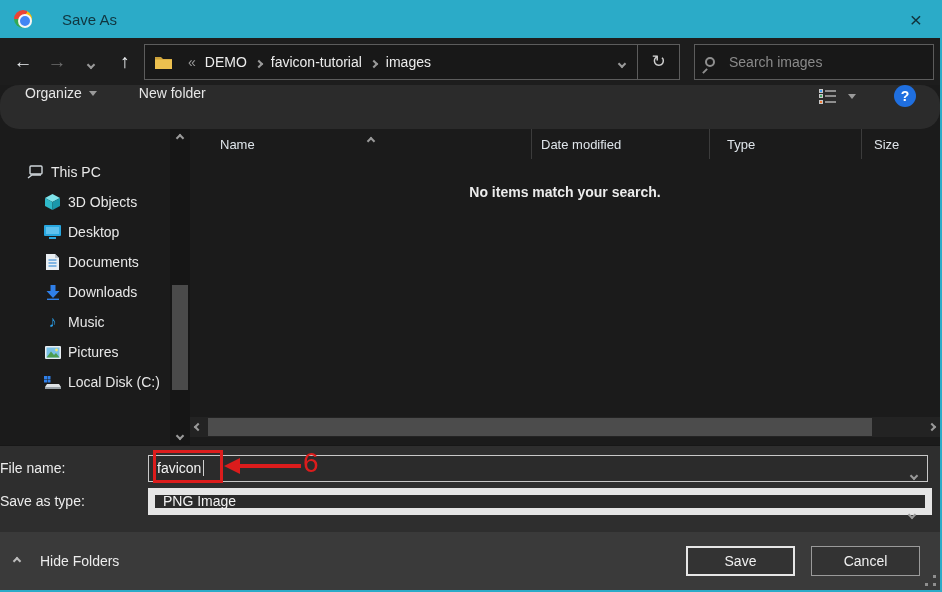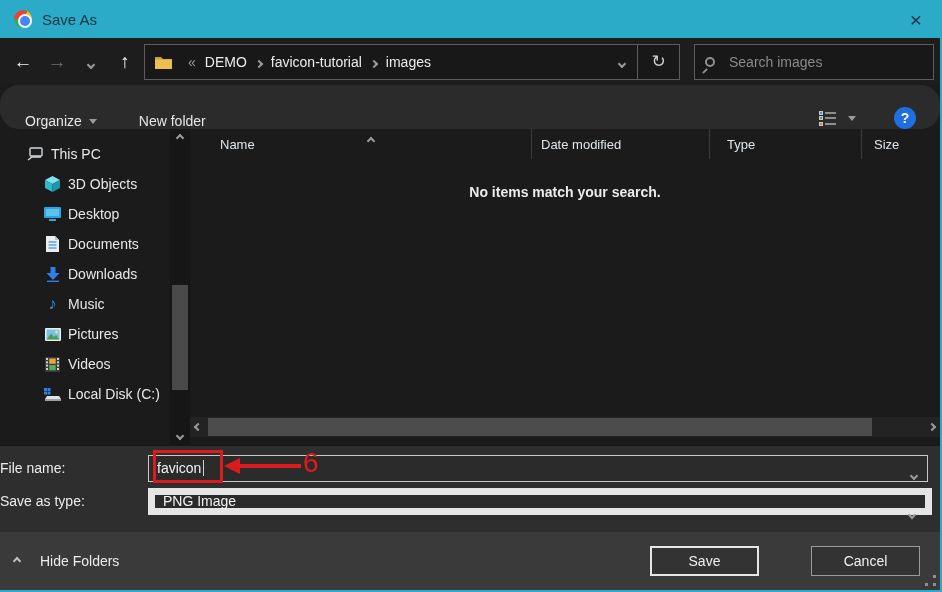--- a/index.html
+++ b/index.html
@@ -6,21 +6,21 @@
   html,body { background:#000; }
   .window {
     width:942px; height:592px; position:relative;
     display:flex; flex-direction:column;
     background:#1b1b1b;
     border-right:2px solid #2babc8; border-bottom:2px solid #2babc8;
     font-family:"Liberation Sans", sans-serif;
     color:#e8e8e8; overflow:hidden;
   }
   
-  .titlebar { height:38px; background:#2babc8; display:flex; align-items:center; padding:0 14px; flex:none; }
+  .titlebar { height:38px; background:#2babc8; display:flex; align-items:center; padding:0 14px; flex:none;gap:20px; }
   .chrome-icon { width:18px; height:18px; border-radius:50%; position:relative; flex:none;
     background:conic-gradient(from 30deg, #fbbc05 0 120deg, #34a853 120deg 240deg, #ea4335 240deg 360deg); }
   .chrome-icon::after { content:""; position:absolute; left:4px; top:4px; width:10px; height:10px;
     background:#4285f4; border:2px solid #f4f6f8; border-radius:50%; }
   .title-text { margin-left:10px; font-size:15px; color:#10353f; }
   .close-btn { margin-left:auto; font-size:21px; line-height:1; color:#11323b; cursor:default; padding:0 4px; }
   
   .navrow { height:47px; background:#1d1d1d; display:flex; align-items:center; padding:0 6px; flex:none; }
   .nav-btn { width:34px; text-align:center; font-size:19px; flex:none; }
   .c-white { color:#eceff1; } .c-dim { color:#6f6f6f; }
@@ -38,36 +38,36 @@
   .addr-caret { margin-left:auto; padding-right:2px; }
   .search-box { margin-left:14px; width:250px; height:36px; border:1px solid #5c5c5c; background:#181818;
     display:flex; align-items:center; padding:0 10px; }
   .mag { width:10px; height:10px; border:2px solid #8f8f8f; border-radius:50%; position:relative; flex:none; }
   .mag::after { content:""; position:absolute; width:2px; height:6px; background:#8f8f8f;
     left:-3px; top:9px; transform:rotate(45deg); }
   .search-input { flex:1; margin-left:14px; background:transparent; border:none; outline:none;
     color:#cfcfcf; font-size:14px; font-family:"Liberation Sans", sans-serif; }
   .search-input::placeholder { color:#8a8a8a; }
   
-  .toolbar { height:44px; background:#2b2b2b; display:flex; align-items:flex-end; padding:0 24px 0 25px; flex:none; font-size:14px;border-radius:19px; }
+  .toolbar { height:44px; background:#2b2b2b; display:flex; align-items:flex-start; padding:0 24px 0 25px; flex:none; font-size:14px;border-radius:19px; }
   .tb-item { color:#e6e6e6; display:flex; align-items:center; }
   .caret-tri { display:inline-block; margin-left:7px; width:0; height:0;
     border-left:4px solid transparent; border-right:4px solid transparent; border-top:5px solid #9a9a9a; }
   .newfolder { margin-left:42px; }
   .tb-right { margin-left:auto; display:flex; align-items:center; }
   .view-ico { width:17px; height:15px; display:flex; flex-direction:column; justify-content:space-between; }
   .view-ico .r { display:flex; align-items:center; height:4px; }
   .view-ico .sq { width:4px; height:4px; margin-right:2px; border:1px solid #c8c8c8; background:#4a6; }
   .view-ico .r:nth-child(1) .sq { background:#49e; } .view-ico .r:nth-child(3) .sq { background:#e73; }
   .view-ico .ln { flex:1; height:2px; background:#8f8f8f; }
   .help-btn { margin-left:38px; width:22px; height:22px; border-radius:50%; background:#1f6fe0; color:#fff;
     display:flex; align-items:center; justify-content:center; font-size:14px; font-weight:bold; }
   
   .body { flex:1; display:flex; background:#1b1b1b; position:relative; }
-  .sidebar { width:170px; flex:none; padding-top:10px; font-size:14px; }
+  .sidebar { width:170px; flex:none; padding-top:17px; font-size:14px;margin-top:11px; }
   .side-item { height:30px; display:flex; align-items:center; padding-left:44px; white-space:nowrap; }
   .side-item.root { padding-left:27px; }
   .side-item.selected { background:#3a3a3a; }
   .side-ico { width:17px; flex:none; display:flex; justify-content:center; margin-right:7px; }
   .note { color:#2b9fe8; font-size:16px; }
   .side-scroll { width:20px; flex:none; background:#161616; position:relative; }
   .side-scroll .arr { position:absolute; left:0; width:100%; display:flex; justify-content:center; }
   .side-scroll .arr.top { top:6px; } .side-scroll .arr.bot { bottom:6px; }
   .side-thumb { position:absolute; left:2px; width:16px; top:156px; height:105px; background:#4a4a4a; }
   .main { flex:1; position:relative; }
@@ -87,21 +87,21 @@
   .fields { height:87px; flex:none; background:#2e2e2e; border-top:1px solid #171717; padding:8px 4px 0 0; }
   .frow { display:flex; align-items:center; height:28px; margin-bottom:5px; }
   .flabel { width:148px; padding-right:7px; font-size:14px; color:#ececec; flex:none; }
   .fld { flex:1; height:27px; background:#2b2b2b; display:flex; align-items:center;
     padding:0 26px 0 8px; font-size:14px; color:#f2f2f2; position:relative; }
   .fld.focus { border:1px solid #c8c8c8; }
   .fld.normal { border:7px solid #e5e5e5; }
   .fld .dd { position:absolute; right:10px; top:10px; }
   .text-caret { display:inline-block; width:1px; height:16px; background:#cfcfcf; margin-left:2px; }
   
-  .bottombar { height:58px; flex:none; background:#3a3a3a; display:flex; align-items:center; padding:0 20px 0 14px; position:relative;gap:36px; }
+  .bottombar { height:58px; flex:none; background:#3a3a3a; display:flex; align-items:center; padding:0 20px 0 14px; position:relative; }
   .hidefolders { display:flex; align-items:center; font-size:14px; color:#ececec; }
   .hidefolders .chev { margin-right:10px; border-color:#bdbdbd; }
   .btn { width:109px; height:30px; background:#333333; color:#f0f0f0; font-size:14px;
     font-family:"Liberation Sans", sans-serif; display:flex; align-items:center; justify-content:center; }
   .btn.primary { border:2px solid #e6e6e6; margin-left:auto; margin-right:16px; }
   .btn.secondary { border:1px solid #9a9a9a; }
   .grip { position:absolute; right:4px; bottom:4px; width:11px; height:11px; }
   .grip i { position:absolute; width:3px; height:3px; background:#8f8f8f; }
   .grip i:nth-child(1){ right:0; top:0; } .grip i:nth-child(2){ right:0; bottom:0; } .grip i:nth-child(3){ left:0; bottom:0; }
   
@@ -244,40 +244,20 @@
               <rect x="0" y="0" width="16" height="13" rx="1" fill="#e9eef2"></rect>
               <rect x="1.5" y="1.5" width="13" height="10" fill="#79c1e8"></rect>
               <path d="M1.5 11.5 L6 5.5 L9 9 L11 7 L14.5 11.5 z" fill="#4d9e52"></path>
               <circle cx="11.5" cy="4" r="1.4" fill="#f5e76e"></circle>
             </svg>
         </span>
         <span>Pictures</span>
       </div>
       <div class="side-item">
         <span class="side-ico">
-          <svg width="15" height="15" viewBox="0 0 15 15">
-              <rect x="0" y="0" width="15" height="15" rx="1" fill="#3b3b3b"></rect>
-              <g fill="#cfcfcf">
-                <rect x="1" y="1" width="2" height="2"></rect>
-                <rect x="1" y="4.3" width="2" height="2"></rect>
-                <rect x="1" y="7.6" width="2" height="2"></rect>
-                <rect x="1" y="11" width="2" height="2"></rect>
-                <rect x="12" y="1" width="2" height="2"></rect>
-                <rect x="12" y="4.3" width="2" height="2"></rect>
-                <rect x="12" y="7.6" width="2" height="2"></rect>
-                <rect x="12" y="11" width="2" height="2"></rect>
-              </g>
-              <rect x="4.2" y="1.5" width="6.5" height="5.3" fill="#e8a33c"></rect>
-              <rect x="4.2" y="8" width="6.5" height="5.3" fill="#54b054"></rect>
-            </svg>
-        </span>
-        <span>Videos</span>
-      </div>
-      <div class="side-item">
-        <span class="side-ico">
           <svg width="17" height="13" viewBox="0 0 17 13">
               <g>
                 <rect x="0.5" y="2" width="6.5" height="6.5" fill="none"></rect>
                 <rect x="0" y="0" width="3" height="3" fill="#2f7fe8"></rect>
                 <rect x="3.5" y="0" width="3" height="3" fill="#2f7fe8"></rect>
                 <rect x="0" y="3.5" width="3" height="3" fill="#2f7fe8"></rect>
                 <rect x="3.5" y="3.5" width="3" height="3" fill="#2f7fe8"></rect>
               </g>
               <path d="M3 8 h12 l2 3 v2 H1 v-2 z" fill="#dfe3e6"></path>
               <rect x="1" y="11" width="16" height="2" fill="#9aa2a8"></rect>

